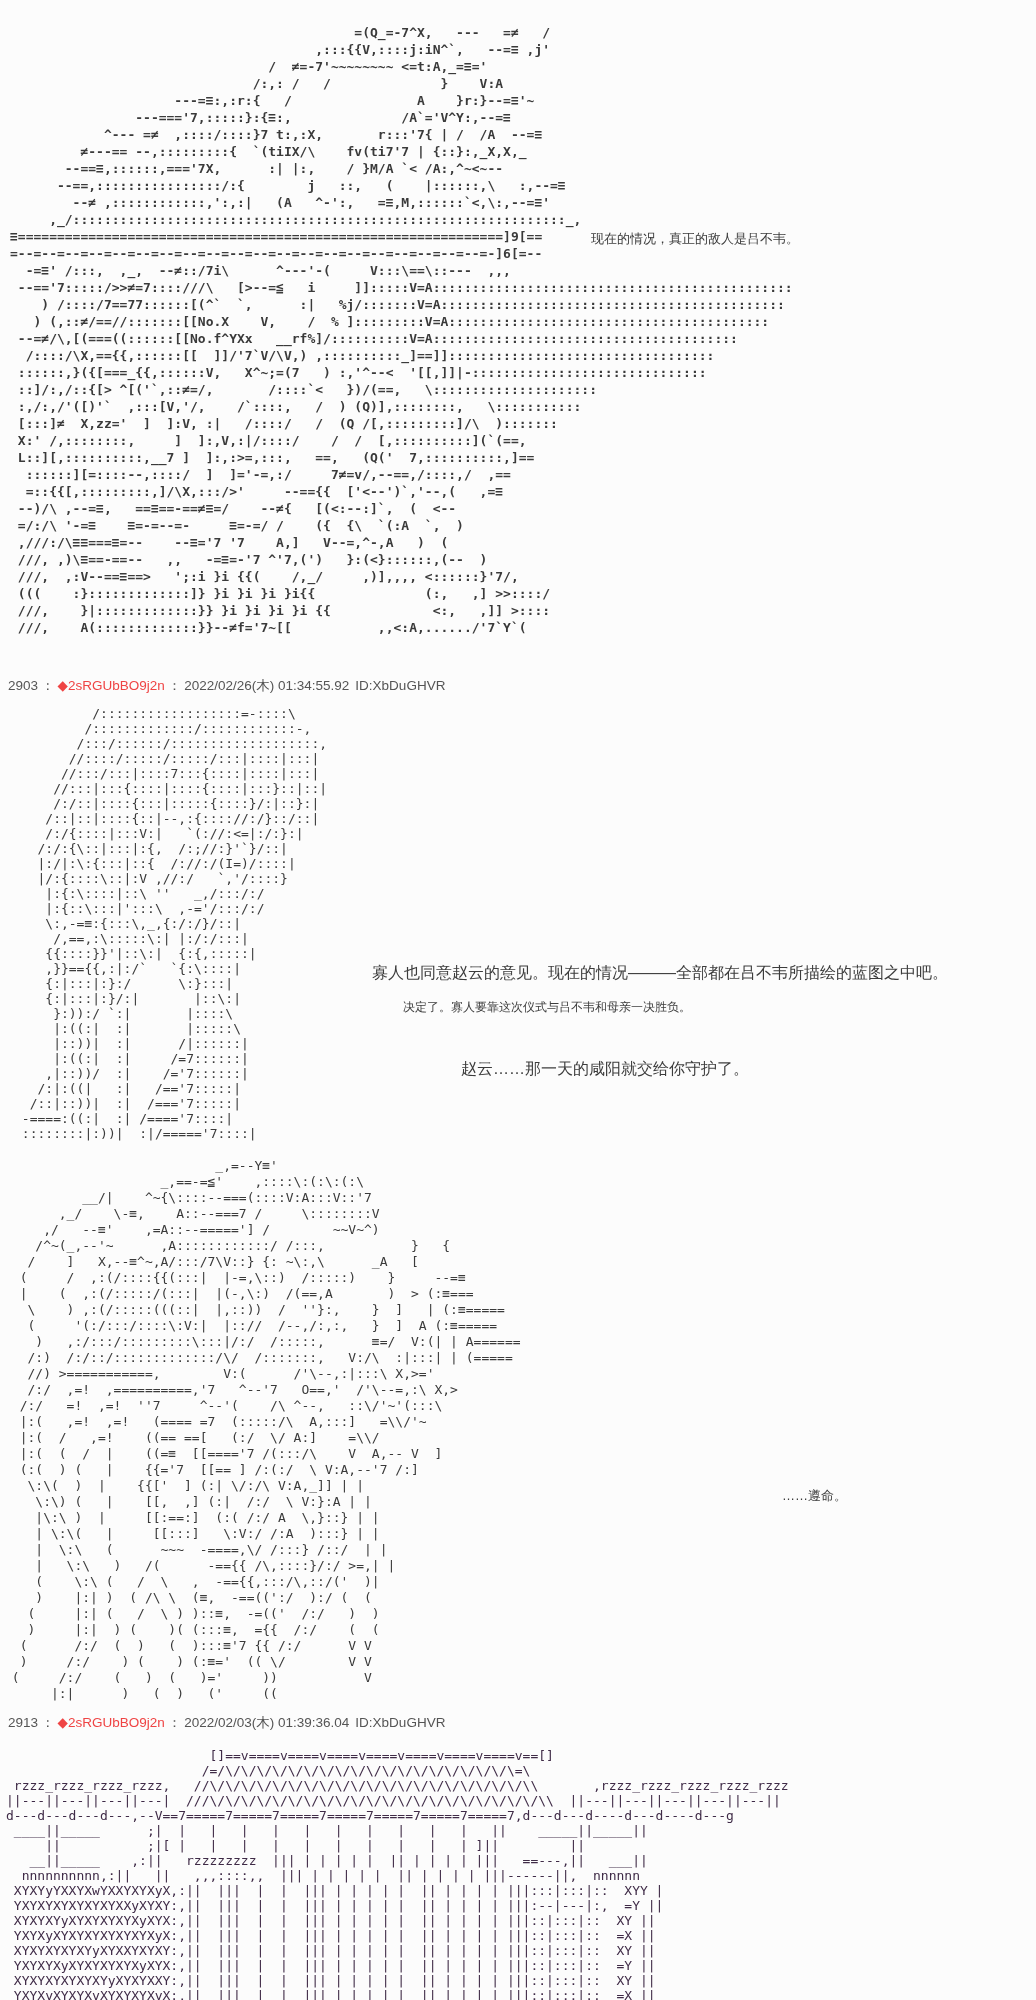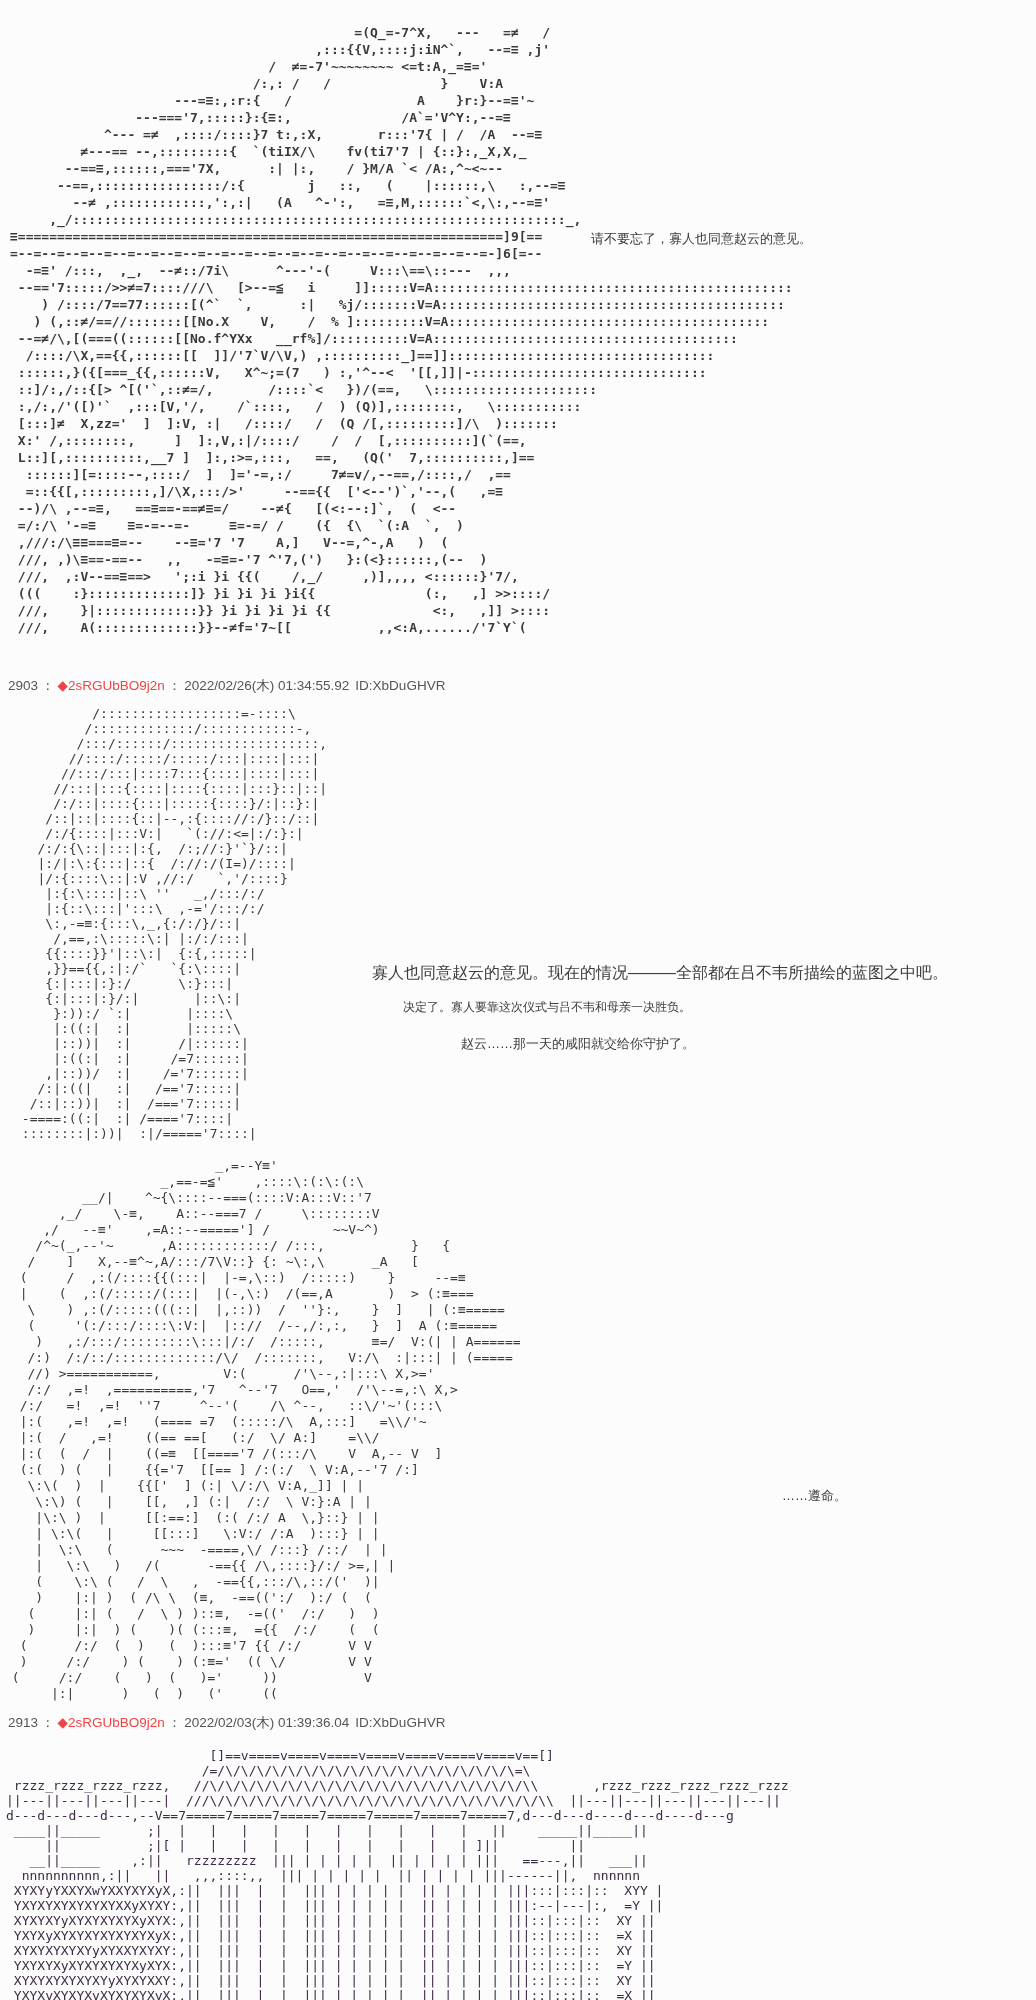--- a/index.html
+++ b/index.html
@@ -14,21 +14,21 @@
     color:#3a3a3a;
   }
   #aa1{left:10px;top:24px;font-size:13px;line-height:17px;font-weight:bold;}
   #aa2{left:14px;top:706px;font-size:13px;line-height:15px;}
   #aa3{left:4px;top:1158px;font-size:13px;line-height:16px;}
   #aa4{left:6px;top:1748px;font-size:13px;line-height:15px;color:#3f2b47;}
   .dialogue{position:absolute;white-space:nowrap;color:#3c3c3c;}
   #d1{left:591px;top:230px;font-size:13px;}
   #d2{left:372px;top:963px;font-size:16px;}
   #d3{left:403px;top:999px;font-size:12px;text-align:right;}
-  #d4{left:461px;top:1035px;font-size:13px;}
+  #d4{left:461px;top:1059px;font-size:16px;}
   #d5{left:782px;top:1487px;font-size:13px;}
   .post-header{position:absolute;font-size:13.5px;color:#555;white-space:nowrap;}
   #ph1{left:8px;top:677px;}
   #ph2{left:8px;top:1714px;}
   .post-header .sep{margin:0 3px;}
   .trip{color:#ef4444;}
   .pid{margin-left:6px;}
 </style>
 </head>
 <body>
@@ -65,21 +65,21 @@
   =::{{[,:::::::::,]/\X,:::/&gt;'     --=={{  ['&lt;--')`,'--,(   ,=≡
  --)/\ ,--=≡,   ==≡==-==≠≡=/    --≠{   [(&lt;:--:]`,  (  &lt;--
  =/:/\ '-=≡    ≡=-=--=-     ≡=-=/ /    ({  {\  `(:A  `,  )
  ,///:/\≡≡===≡=--    --≡='7 '7    A,]   V--=,^-,A   )  (
  ///, ,)\≡==-==--   ,,   -=≡=-'7 ^'7,(')   }:(&lt;}::::::,(--  )
  ///,  ,:V--==≡==&gt;   ';:i }i {{(    /,_/     ,)],,,, &lt;::::::}'7/,
  (((    :}:::::::::::::]} }i }i }i }i{{              (:,   ,] &gt;&gt;::::/
  ///,    }|:::::::::::::}} }i }i }i }i {{             &lt;:,   ,]] &gt;::::
  ///,    A(:::::::::::::}}--≠f='7~[[           ,,&lt;:A,....../'7`Y`(</pre>
 
-  <div id="d1" class="dialogue">请不要忘了，寡人也同意赵云的意见。</div>
+  <div id="d1" class="dialogue">现在的情况，真正的敌人是吕不韦。</div>
 
   <div id="ph1" class="post-header">
     <span>2903</span><span class="sep">：</span><span class="trip">◆2sRGUbBO9j2n</span><span class="sep">：</span><span>2022/02/26(木) 01:34:55.92</span><span class="pid">ID:XbDuGHVR</span>
   </div>
 
   <pre id="aa2" class="aa">          /::::::::::::::::::=-::::\
          /:::::::::::::/::::::::::::-,
         /:::/::::::/:::::::::::::::::::,
        //::::/:::::/:::::/:::|::::|:::|
       //:::/:::|::::7:::{::::|::::|:::|

